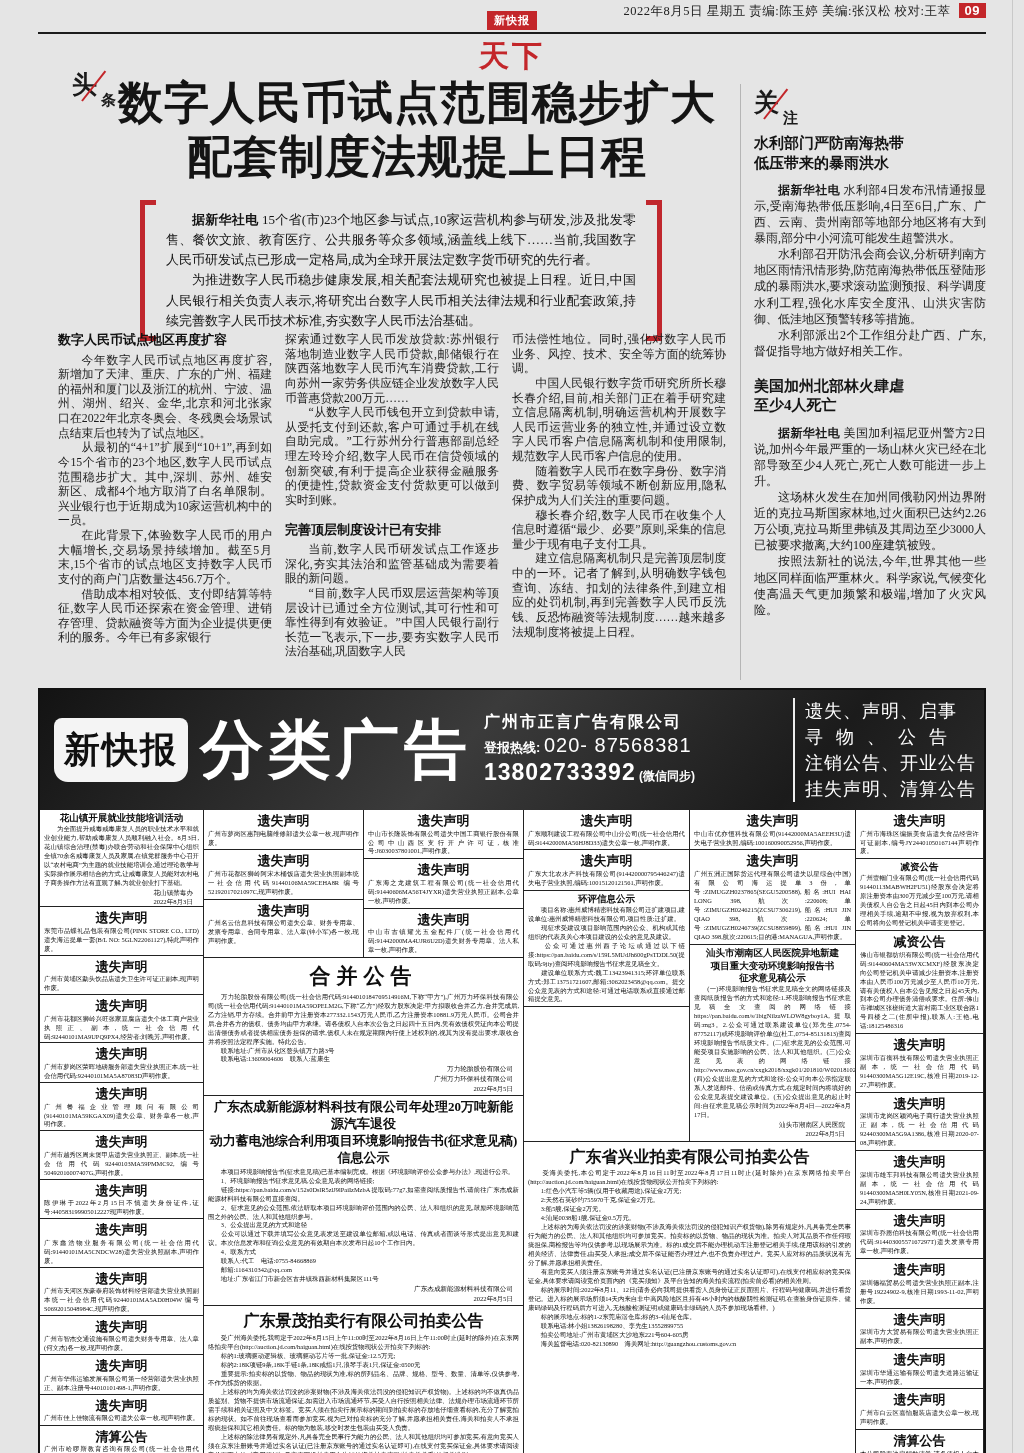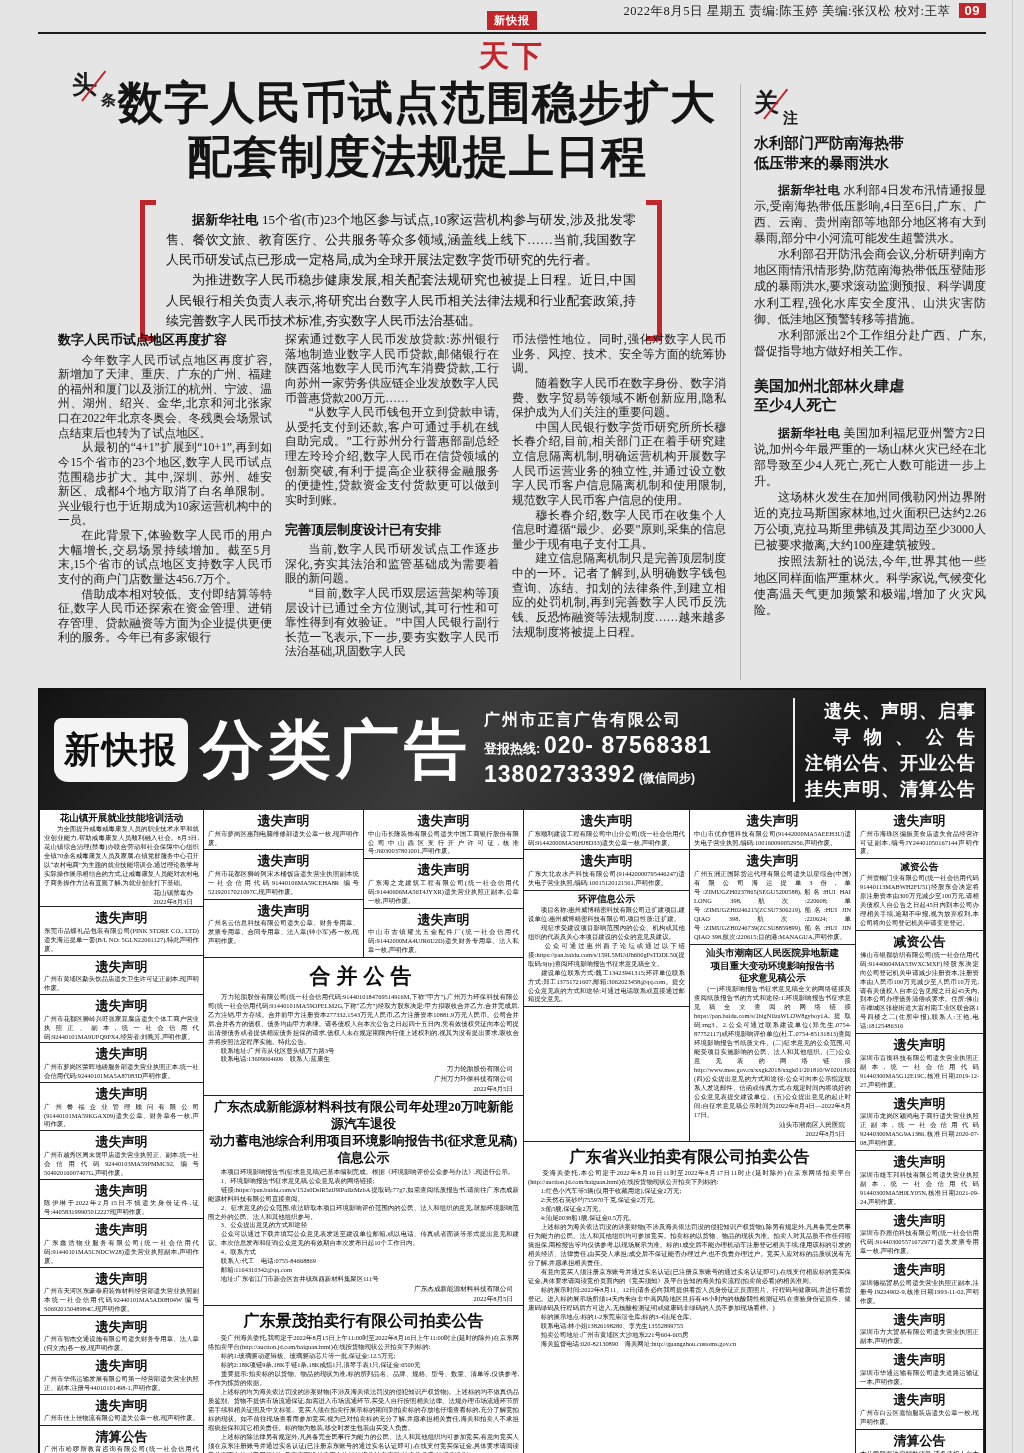--- a/index.html
+++ b/index.html
@@ -58,25 +58,25 @@
   
   .ads { position:absolute; left:38px; top:688px; width:948px; border:2px solid #111; background:#fff; }
   .banner { height:120px; background:linear-gradient(130deg,#131313 0%,#3b3b3b 45%,#1b1b1b 80%,#2a2a2a 100%);
             display:flex; align-items:center; color:#fff; font-family:"Liberation Sans",sans-serif; overflow:hidden;}
   .banner-logo { margin:0 12px 0 14px; background:#f4f4f4; color:#101010; font-weight:bold; font-size:36px;
                  padding:14px 10px; line-height:1; border-radius:8px 8px 14px 14px; letter-spacing:2px; flex:0 0 auto;}
   .banner-title { font-size:63px; font-weight:bold; letter-spacing:5px; white-space:nowrap; margin-right:12px; flex:0 0 auto;}
   .banner-mid { line-height:1.3; flex:0 0 auto; margin-right:8px;}
   .banner-mid .co { font-size:16px; font-weight:bold; letter-spacing:2px; }
   .banner-mid .hotlbl { font-size:13px; font-weight:bold; }
-  .banner-mid .hotnum { font-size:23px; font-weight:bold; letter-spacing:1px;}
+  .banner-mid .hotnum { font-size:20px; font-weight:normal; letter-spacing:1px;}
   .banner-mid .mobnum { font-size:23px; font-weight:bold; letter-spacing:1px;}
   .banner-mid .mobnote { font-size:12px; font-weight:bold; }
   .banner-services { border-left:2px solid #eee; padding-left:10px; margin-left:auto; margin-right:8px; flex:0 0 auto;}
-  .banner-services div { font-size:18px; font-weight:bold; line-height:1.45; letter-spacing:1px; white-space:pre;text-align:right;}
+  .banner-services div { font-size:18px; font-weight:normal; line-height:1.45; letter-spacing:1px; white-space:pre;}
 
   .adgrid { display:flex; height:704px; overflow:hidden; background:#fff; font-family:"Liberation Serif",serif;}
   .agc { display:flex; flex-direction:column; overflow:hidden; }
   .agA { width:164px; } .agB { width:320px; } .agC { width:332px; } .agD { flex:1; }
   .adrow { display:flex; }
   .adrow .sub { width:50%; display:flex; flex-direction:column; }
   .adbox { border:1px solid #222; margin:-1px 0 0 -1px; padding:2px 4px; overflow:hidden; background:#fff;}
   .grow { flex:1; }
   .adtitle { text-align:center; font-weight:bold; font-size:13px; line-height:1.35; color:#0e0e0e; white-space:pre-line;}
   .adtitle.b1 { font-size:9.5px; }
@@ -126,22 +126,22 @@
     </div>
     <div class="artcol">
       <p class="cont">探索通过数字人民币发放贷款:苏州银行落地制造业数字人民币贷款,邮储银行在陕西落地数字人民币汽车消费贷款,工行向苏州一家劳务供应链企业发放数字人民币普惠贷款200万元……</p>
       <p>“从数字人民币钱包开立到贷款申请,从受托支付到还款,客户可通过手机在线自助完成。”工行苏州分行普惠部副总经理左玲玲介绍,数字人民币在信贷领域的创新突破,有利于提高企业获得金融服务的便捷性,贷款资金支付货款更可以做到实时到账。</p>
       <div class="subhead mt">完善顶层制度设计已有安排</div>
       <p>当前,数字人民币研发试点工作逐步深化,夯实其法治和监管基础成为需要着眼的新问题。</p>
       <p>“目前,数字人民币双层运营架构等顶层设计已通过全方位测试,其可行性和可靠性得到有效验证。”中国人民银行副行长范一飞表示,下一步,要夯实数字人民币法治基础,巩固数字人民</p>
     </div>
     <div class="artcol">
       <p class="cont">币法偿性地位。同时,强化对数字人民币业务、风控、技术、安全等方面的统筹协调。</p>
+      <p>中国人民银行数字货币研究所所长穆长春介绍,目前,相关部门正在着手研究建立信息隔离机制,明确运营机构开展数字人民币运营业务的独立性,并通过设立数字人民币客户信息隔离机制和使用限制,规范数字人民币客户信息的使用。</p>
       <p>随着数字人民币在数字身份、数字消费、数字贸易等领域不断创新应用,隐私保护成为人们关注的重要问题。</p>
-      <p>中国人民银行数字货币研究所所长穆长春介绍,目前,相关部门正在着手研究建立信息隔离机制,明确运营机构开展数字人民币运营业务的独立性,并通过设立数字人民币客户信息隔离机制和使用限制,规范数字人民币客户信息的使用。</p>
       <p>穆长春介绍,数字人民币在收集个人信息时遵循“最少、必要”原则,采集的信息量少于现有电子支付工具。</p>
       <p>建立信息隔离机制只是完善顶层制度中的一环。记者了解到,从明确数字钱包查询、冻结、扣划的法律条件,到建立相应的处罚机制,再到完善数字人民币反洗钱、反恐怖融资等法规制度……越来越多法规制度将被提上日程。</p>
     </div>
   </div>
   <div class="vline"></div>
 
   <div class="focus">
     <div class="kicker" id="kicker-focus">
       <span class="big">关</span>
       <span class="slash"></span>

